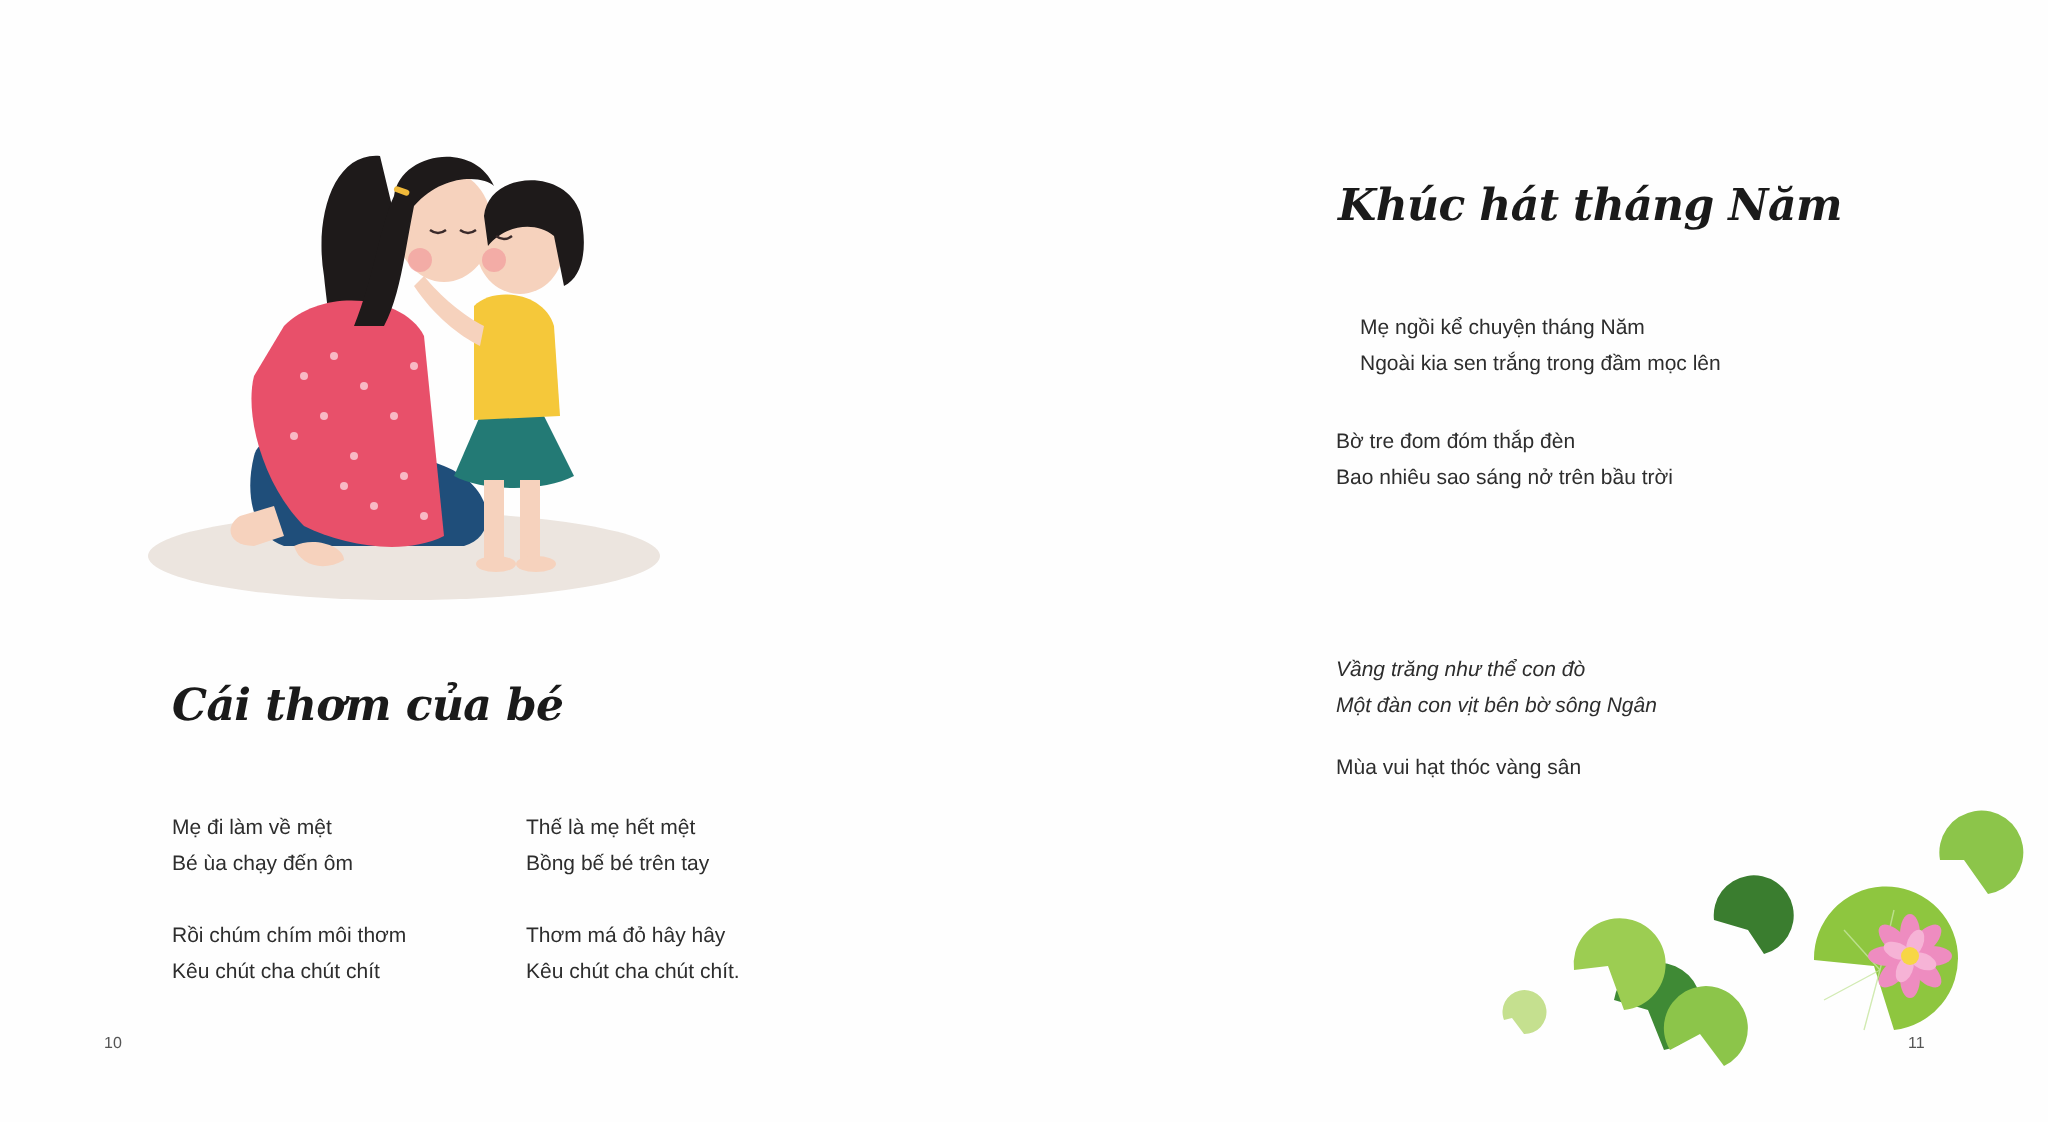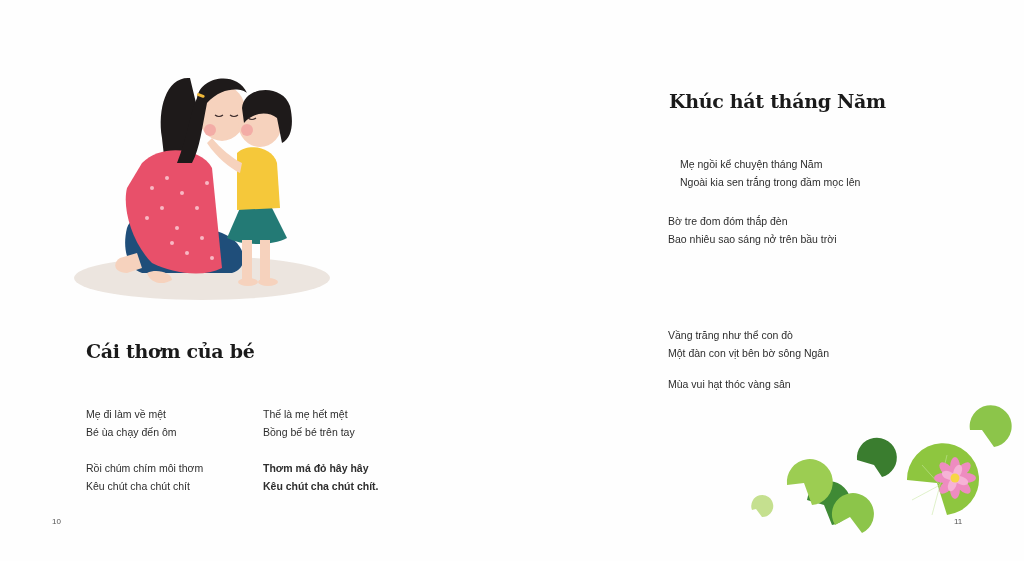--- a/index.html
+++ b/index.html
@@ -13,22 +13,23 @@
   .page { position: absolute; top: 0; height: 561px; width: 512px; background: #fefefe; }
   .page-left { left: 0; }
   .page-right { left: 512px; }
 
   .illustration { position: absolute; }
   .illus-left { left: 72px; top: 68px; width: 265px; height: 240px; }
 
   .poem-title {
     position: absolute;
     font-family: "DejaVu Serif", serif;
+    font-style: italic;
     font-weight: bold;
-    font-size: 19px;
+    font-size: 22px;
     color: #1a1a1a;
     letter-spacing: -0.3px;
   }
   .title-left { left: 86px; top: 340px; }
   .title-right { left: 157px; top: 90px; }
 
   .stanza { position: absolute; font-size: 10.5px; line-height: 18px; color: #2d2d2d; }
   .line { display: block; white-space: nowrap; }
 
   .page-number { position: absolute; font-family: Liberation Sans, sans-serif; font-size: 8px; color: #555; }
@@ -104,40 +105,40 @@
     <span class="line">Bé ùa chạy đến ôm</span>
   </div>
   <div class="stanza" style="left:86px; top:459px;">
     <span class="line">Rồi chúm chím môi thơm</span>
     <span class="line">Kêu chút cha chút chít</span>
   </div>
   <div class="stanza" style="left:263px; top:405px;">
     <span class="line">Thế là mẹ hết mệt</span>
     <span class="line">Bồng bế bé trên tay</span>
   </div>
-  <div class="stanza" style="left:263px; top:459px;font-weight:bold;">
+  <div class="stanza" style="left:263px; top:459px;">
     <span class="line">Thơm má đỏ hây hây</span>
     <span class="line">Kêu chút cha chút chít.</span>
   </div>
 
   <div class="page-number pn-left">10</div>
 </div>
 
 <div class="page page-right">
   <div class="poem-title title-right">Khúc hát tháng Năm</div>
 
   <div class="stanza" style="left:156px; top:155px;margin-left:12px;">
     <span class="line">Mẹ ngồi kể chuyện tháng Năm</span>
     <span class="line">Ngoài kia sen trắng trong đầm mọc lên</span>
   </div>
   <div class="stanza" style="left:156px; top:212px;">
     <span class="line">Bờ tre đom đóm thắp đèn</span>
     <span class="line">Bao nhiêu sao sáng nở trên bầu trời</span>
   </div>
-  <div class="stanza" style="left:156px; top:326px;">
+  <div class="stanza" style="left:156px; top:326px;font-style:italic;">
     <span class="line">Vầng trăng như thể con đò</span>
     <span class="line">Một đàn con vịt bên bờ sông Ngân</span>
   </div>
   <div class="stanza" style="left:156px; top:375px;">
     <span class="line">Mùa vui hạt thóc vàng sân</span>
   </div>
 
   <div class="lily-group">
     <svg width="292" height="145" viewBox="0 0 292 145">
 

